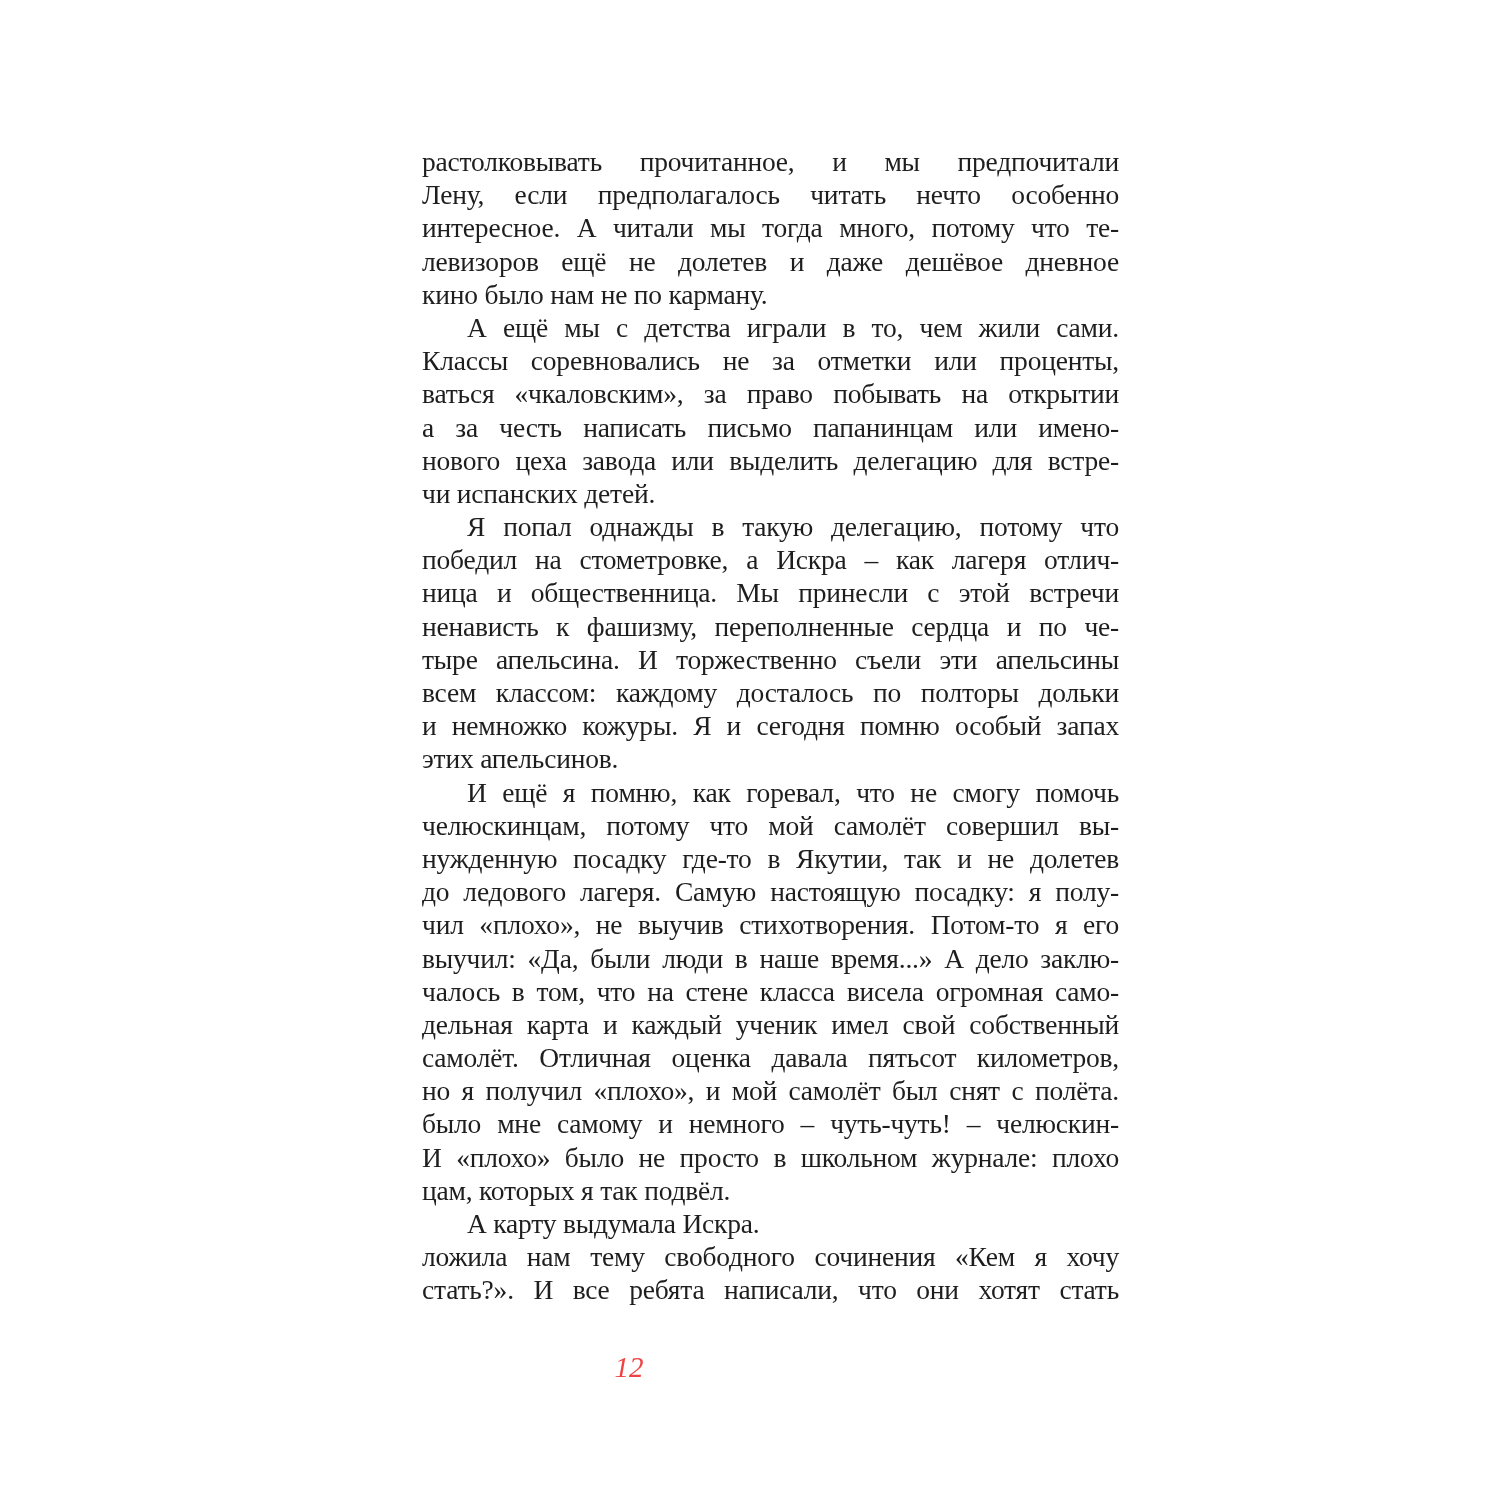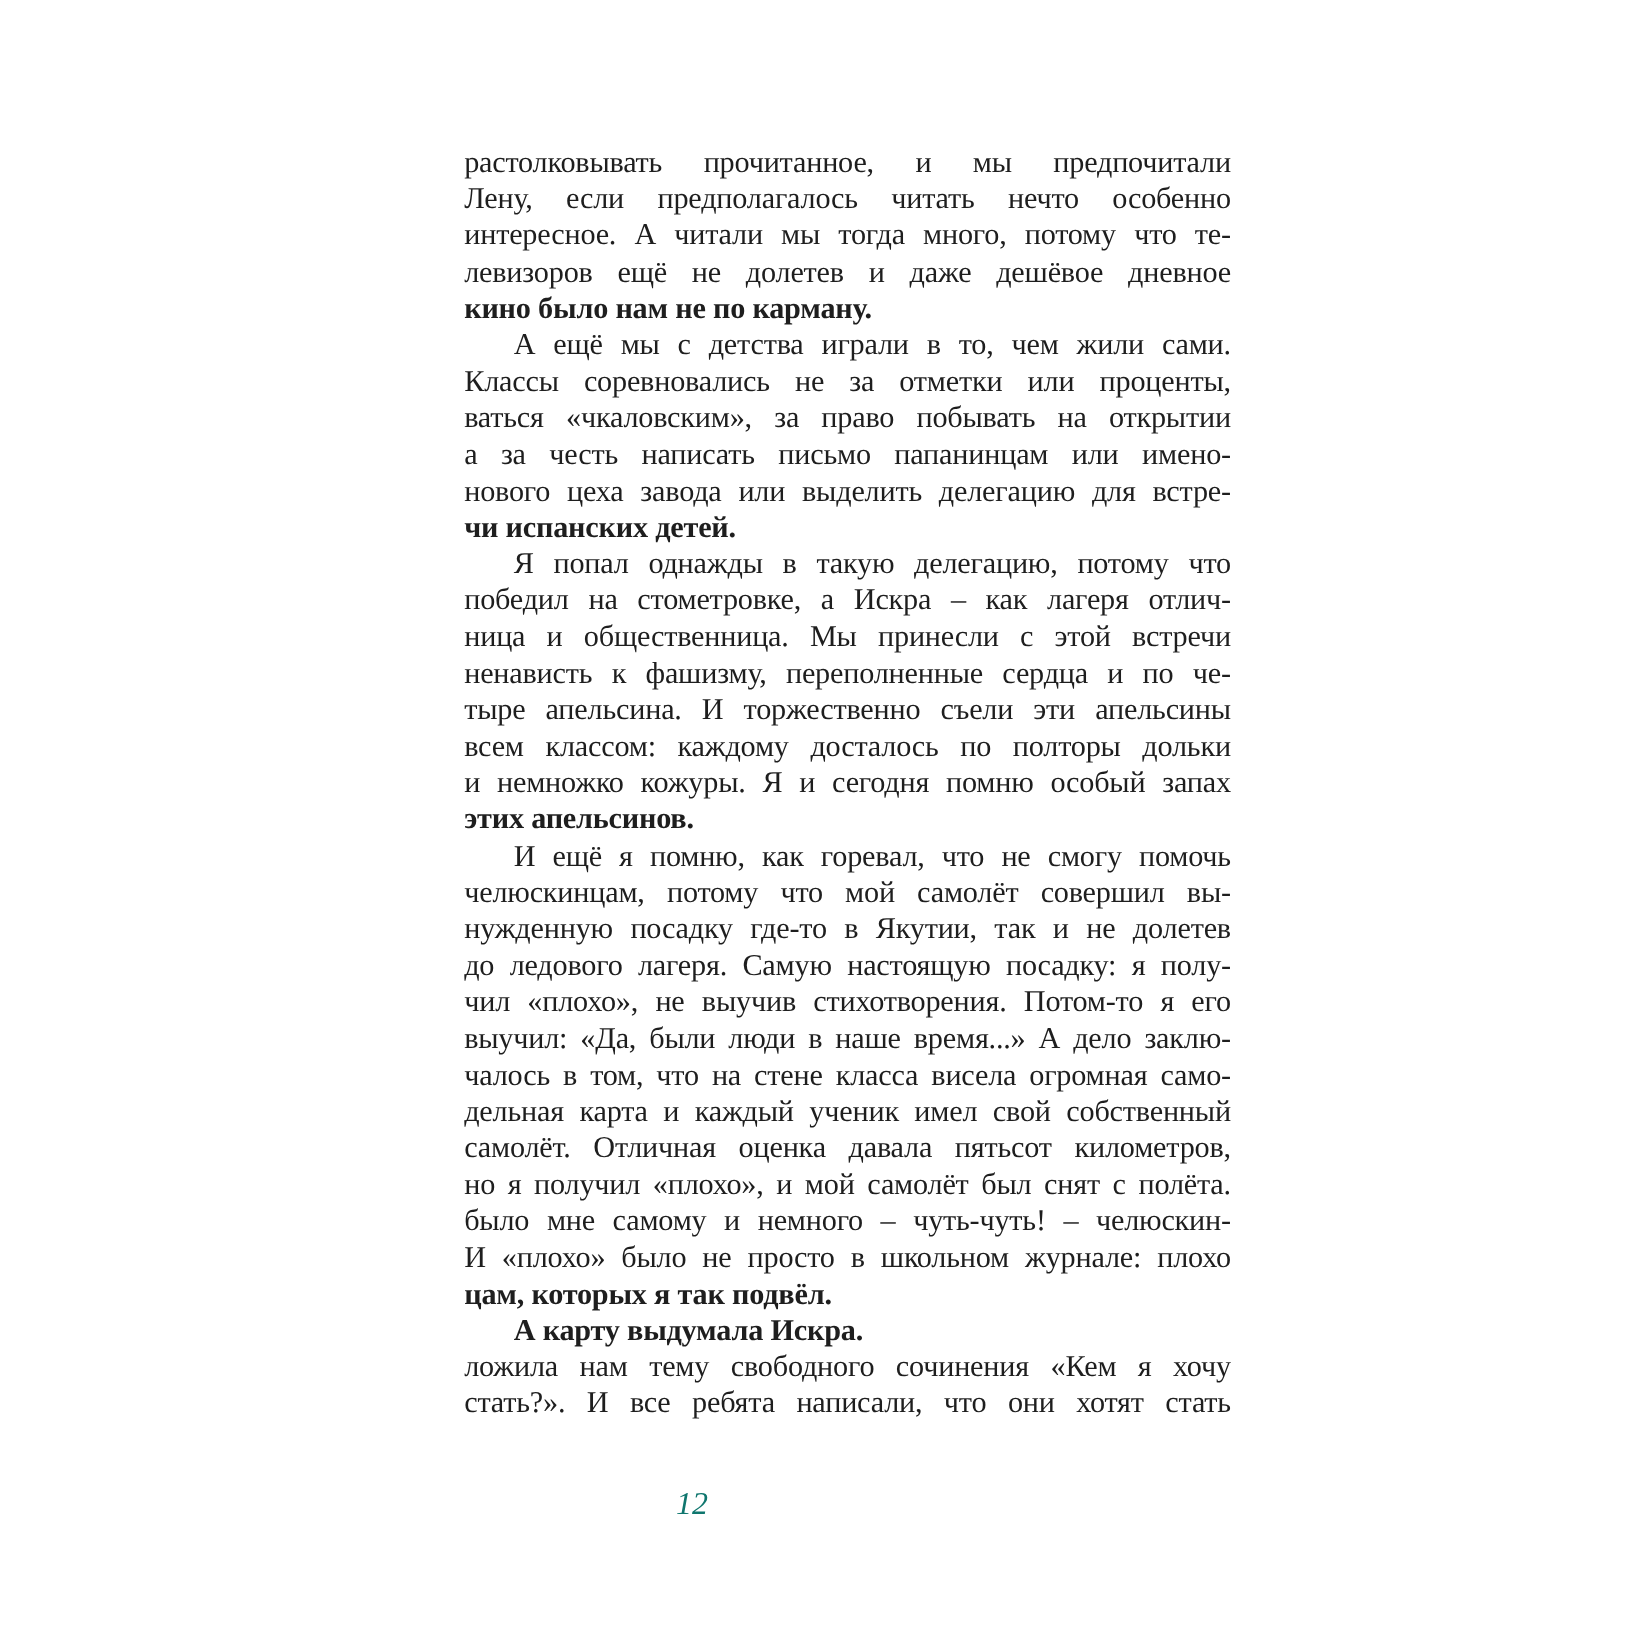--- a/index.html
+++ b/index.html
@@ -11,50 +11,49 @@
       width: 1500px;
       height: 1500px;
       position: relative;
       overflow: hidden;
       font-family: "Liberation Serif", "DejaVu Serif", serif;
       color: #1e1e1e;
     }
     .page {
       position: absolute;
       left: 422px;
-      top: 130px;
+      top: 145px;
       width: 697px;
     }
     .line {
       display: block;
       height: 33.2px;
       line-height: 33.2px;
       font-size: 27.5px;
       white-space: nowrap;
       text-align: justify;
       text-align-last: justify;
       letter-spacing: -0.2px;
     }
     .line.last {
       text-align-last: left;
-      font-weight: bold;
     }
     .line.indent {
       padding-left: 45px;
     }
     .page-number {
       position: absolute;
       left: 0;
       width: 1240px;
       top: 1350px;
       text-align: center;
       font-style: italic;
       font-size: 29px;
       line-height: 34px;
-      color: #0f766e;
+      color: #ef4444;
       left: 0;
     }
     .page-number span {
       display: inline-block;
       margin-left: 18px;
     }
   </style>
 </head>
 <body>
 

